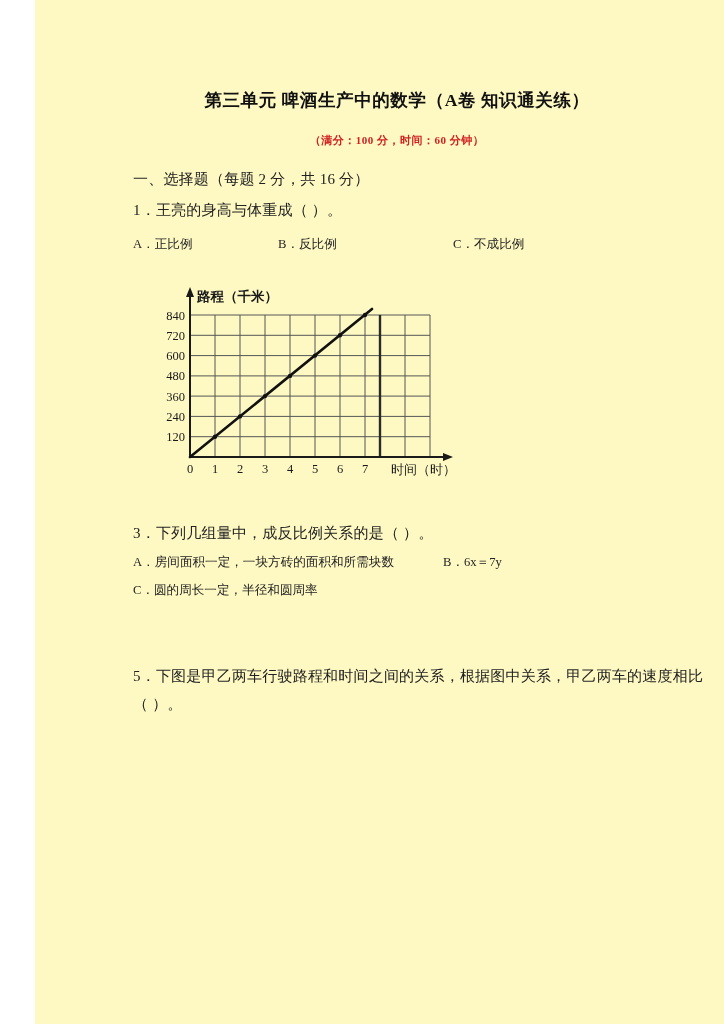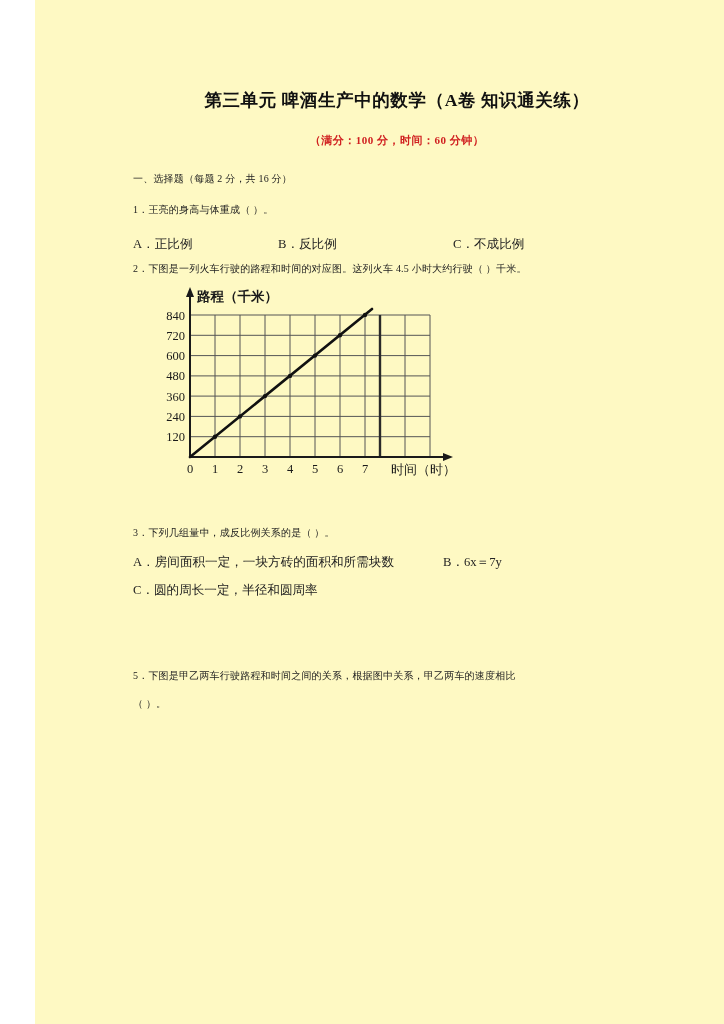--- a/index.html
+++ b/index.html
@@ -44,21 +44,21 @@
     text-align: center;
     font-size: 11px;
     font-weight: bold;
     letter-spacing: 0.5px;
     color: #d02020;
   }
 
   
   .ln {
     position: absolute;
-    font-size: 10px;
+    font-size: 15px;
     line-height: 16px;
     color: #222;
     white-space: nowrap;
     letter-spacing: 0.2px;
   }
   .opts {
     position: absolute;
     font-size: 12.6px;
     line-height: 16px;
     color: #222;
@@ -90,21 +90,20 @@
   <div class="doc-title">第三单元 啤酒生产中的数学（A卷 知识通关练）</div>
   <div class="doc-subtitle" style="color: rgb(208, 32, 32);">（满分：100 分，时间：60 分钟）</div>
 
   <div class="ln" style="left:98px; top:171px;">一、选择题（每题 2 分，共 16 分）</div>
 
   <div class="ln" style="left:98px; top:202px;">1．王亮的身高与体重成（   ）。</div>
   <div class="opts" style="top:236px;">
     <span class="op op-a">A．正比例</span><span class="op op-b">B．反比例</span><span class="op">C．不成比例</span>
   </div>
 
-  <div class="ln" style="left:98px; top:261px;">2．下图是一列火车行驶的路程和时间的对应图。这列火车 4.5 小时大约行驶（   ）千米。</div>
 
   <div class="chart">
     <svg width="330" height="200" viewBox="0 0 330 200">
 
       <g stroke="#555" stroke-width="1" fill="none">
 
         <line x1="55" y1="32" x2="295" y2="32"></line>
         <line x1="55" y1="52.3" x2="295" y2="52.3"></line>
         <line x1="55" y1="72.6" x2="295" y2="72.6"></line>
         <line x1="55" y1="92.9" x2="295" y2="92.9"></line>

